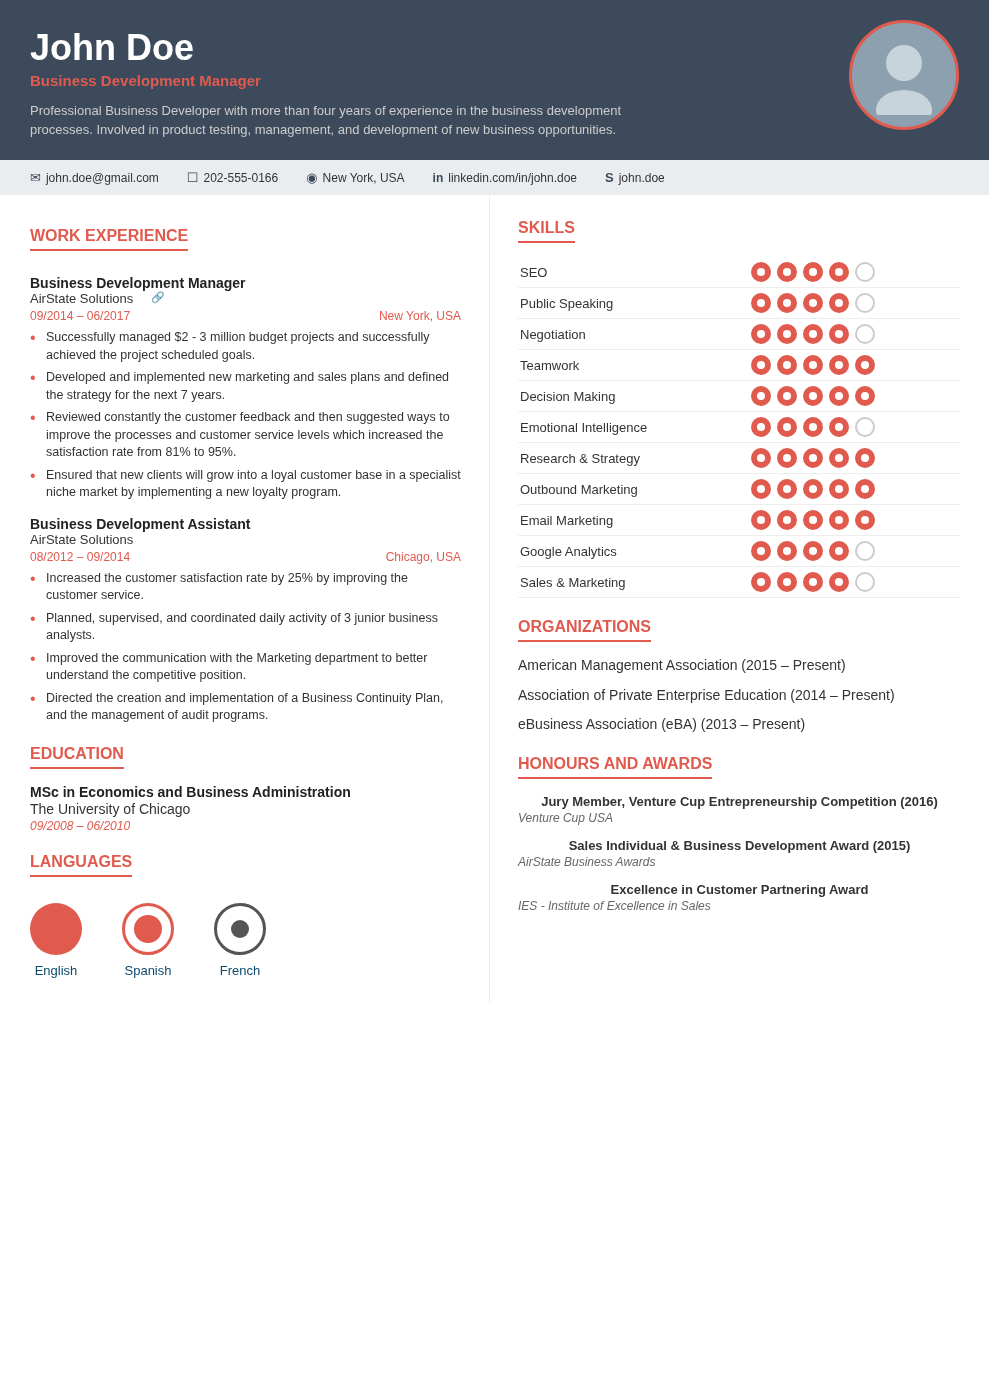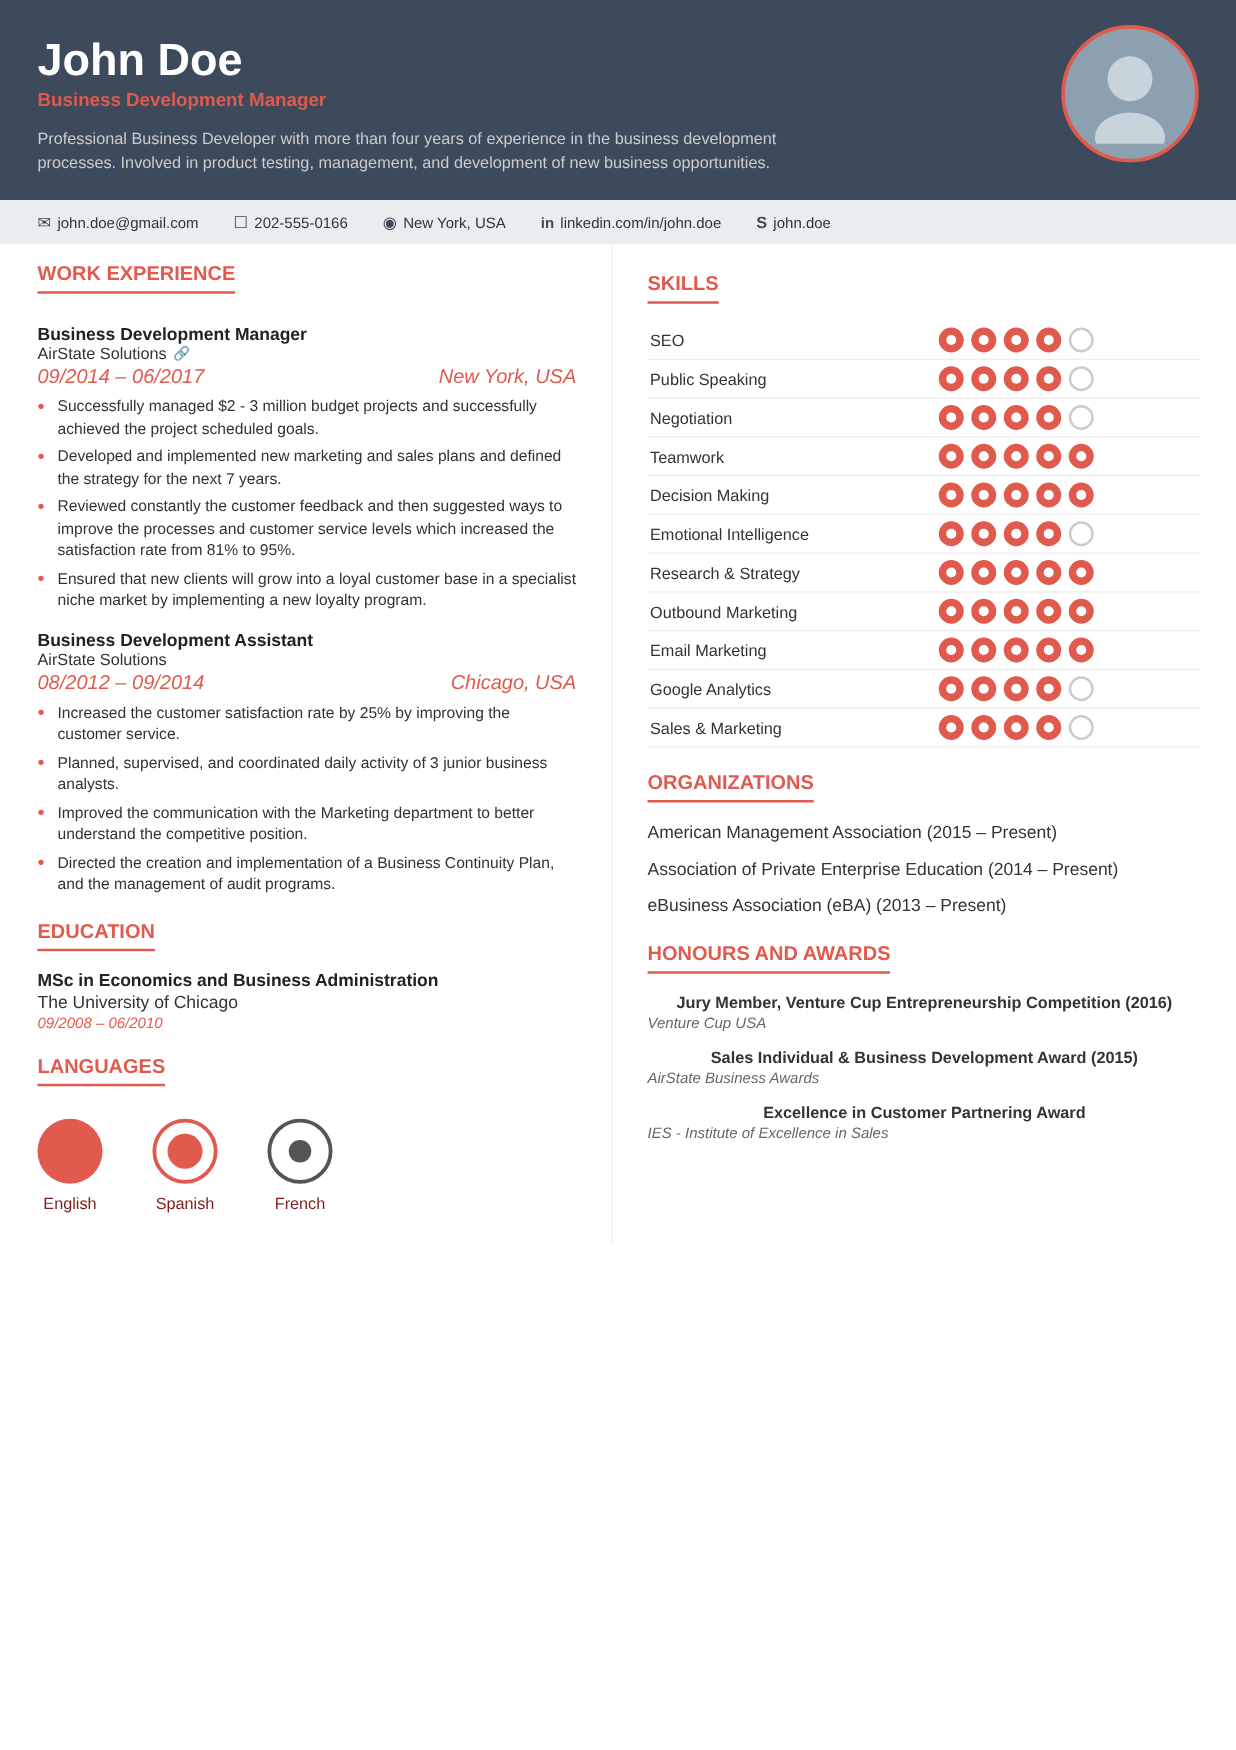--- a/index.html
+++ b/index.html
@@ -79,21 +79,21 @@
       font-size: 13px;
     }
 
     
     .main-content {
       display: flex;
       padding: 0;
     }
     .left-col {
       width: 490px;
-      padding: 16px 28px 24px 30px;
+      padding: 32px 28px 24px 30px;
       border-right: 1px solid #eee;
     }
     .right-col {
       width: 499px;
       padding: 24px 28px 24px 28px;
     }
 
     
     .section-title {
       font-size: 16px;
@@ -110,29 +110,27 @@
     .job-title {
       font-size: 14px;
       font-weight: bold;
       color: #222;
       margin-top: 10px;
     }
     .job-company {
       font-size: 13px;
       color: #333;
       display: flex;
-      align-items: center;
-      gap: 5px;
+      gap: 18px;
     }
     .job-meta {
       display: flex;
       justify-content: space-between;
-      font-style: italic;
       color: #e05a4e;
-      font-size: 16px;
+      font-size: 12px;
       margin: 3px 0 6px 0;
     }
     .job-bullets {
       list-style: none;
       padding-left: 0;
     }
     .job-bullets li {
       padding-left: 16px;
       position: relative;
       margin-bottom: 5px;
@@ -218,21 +216,21 @@
     .lang-circle-small::after {
       content: '';
       position: absolute;
       width: 18px;
       height: 18px;
       border-radius: 50%;
       background: #555;
     }
     .lang-label {
       font-size: 13px;
-      color: #7f1d1d;
+      color: #0c4a6e;
     }
 
     
     .skills-table {
       width: 100%;
       border-collapse: collapse;
     }
     .skills-table tr {
       border-bottom: 1px solid #eee;
     }

